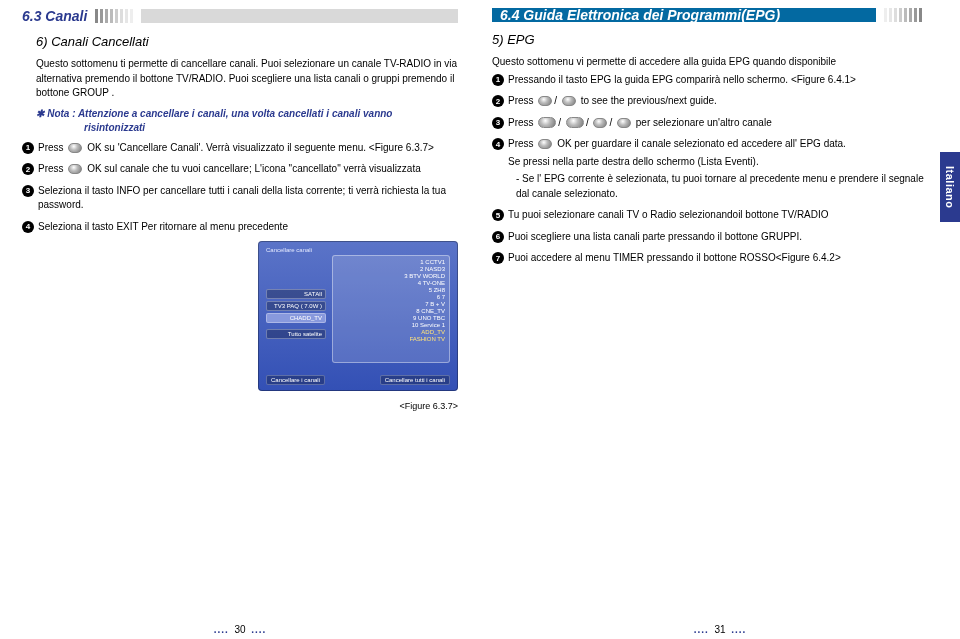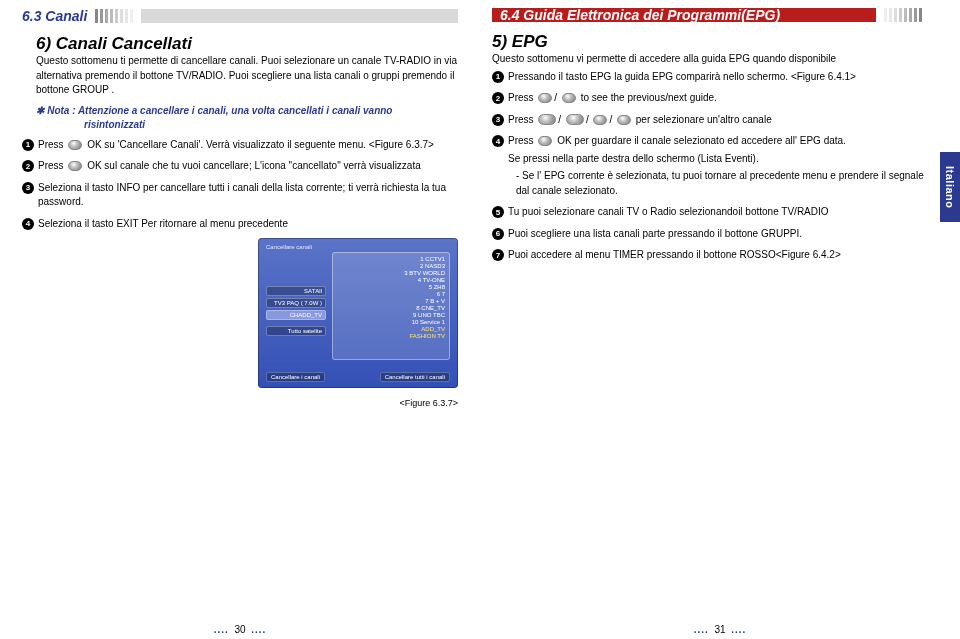--- a/index.html
+++ b/index.html
@@ -28,25 +28,25 @@
   .stripes span { width: 3px; background: #c8c8c8; }
   .stripes span:nth-child(1){background:#888}
   .stripes span:nth-child(2){background:#999}
   .stripes span:nth-child(3){background:#aaa}
   .stripes span:nth-child(4){background:#bbb}
   .stripes span:nth-child(5){background:#ccc}
   .stripes span:nth-child(6){background:#ddd}
   .stripes span:nth-child(7){background:#e6e6e6}
   .stripes span:nth-child(8){background:#eee}
   .sect-bar { flex: 1; height: 14px; background: #d9d9d9; }
-  .sect-bar.blue { background: #b91c1c; position: relative; }
+  .sect-bar.blue { background: #0369a1; position: relative; }
   .sect-title-on { color: #fff; font-weight: bold; font-style: italic; font-size: 14px;
     position: absolute; left: 8px; top: -1px; }
 
-  .subhead { font-weight: bold; font-style: italic; font-size: 17px; margin: 6px 0 0; }
+  .subhead { font-weight: normal; font-style: italic; font-size: 13px; margin: 6px 0 8px; }
   p { font-size: 10px; line-height: 1.45; margin-bottom: 3px; }
   .indent { padding-left: 14px; }
   .note { color: #2b3a8f; font-style: italic; font-weight: bold; margin: 6px 0 6px 14px; line-height:1.4; }
 
   .bullet { display: flex; align-items: flex-start; gap: 4px; margin-bottom: 4px; padding-left: 0; }
   .numcircle {
     display: inline-flex; width: 12px; height: 12px; border-radius: 50%;
     background: #000; color: #fff; font-size: 8px; align-items: center;
     justify-content: center; flex: 0 0 12px; margin-top: 1px; font-weight: bold;
   }

